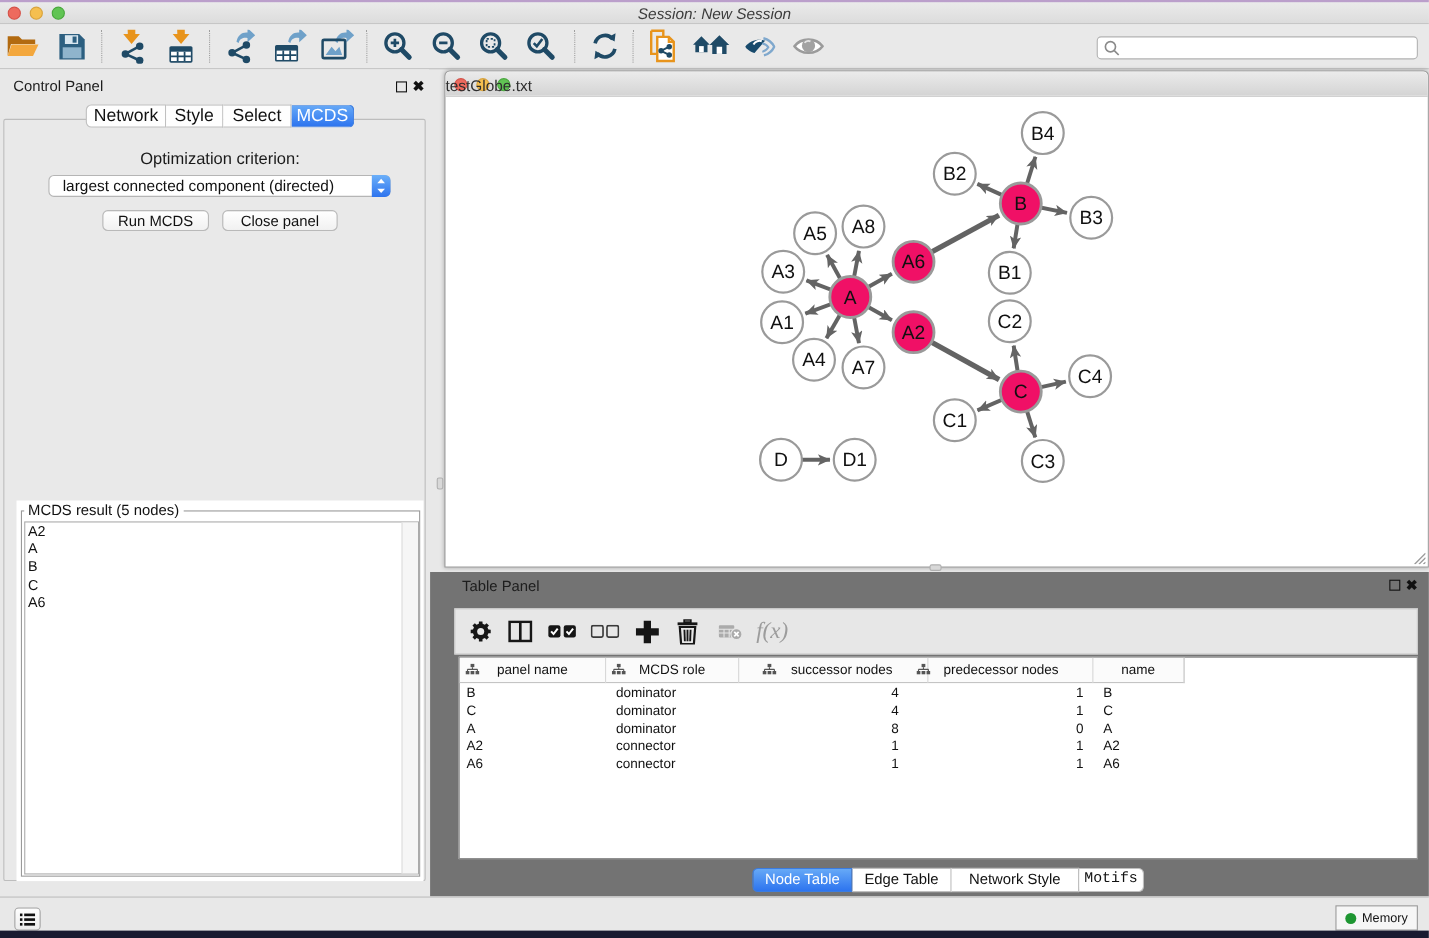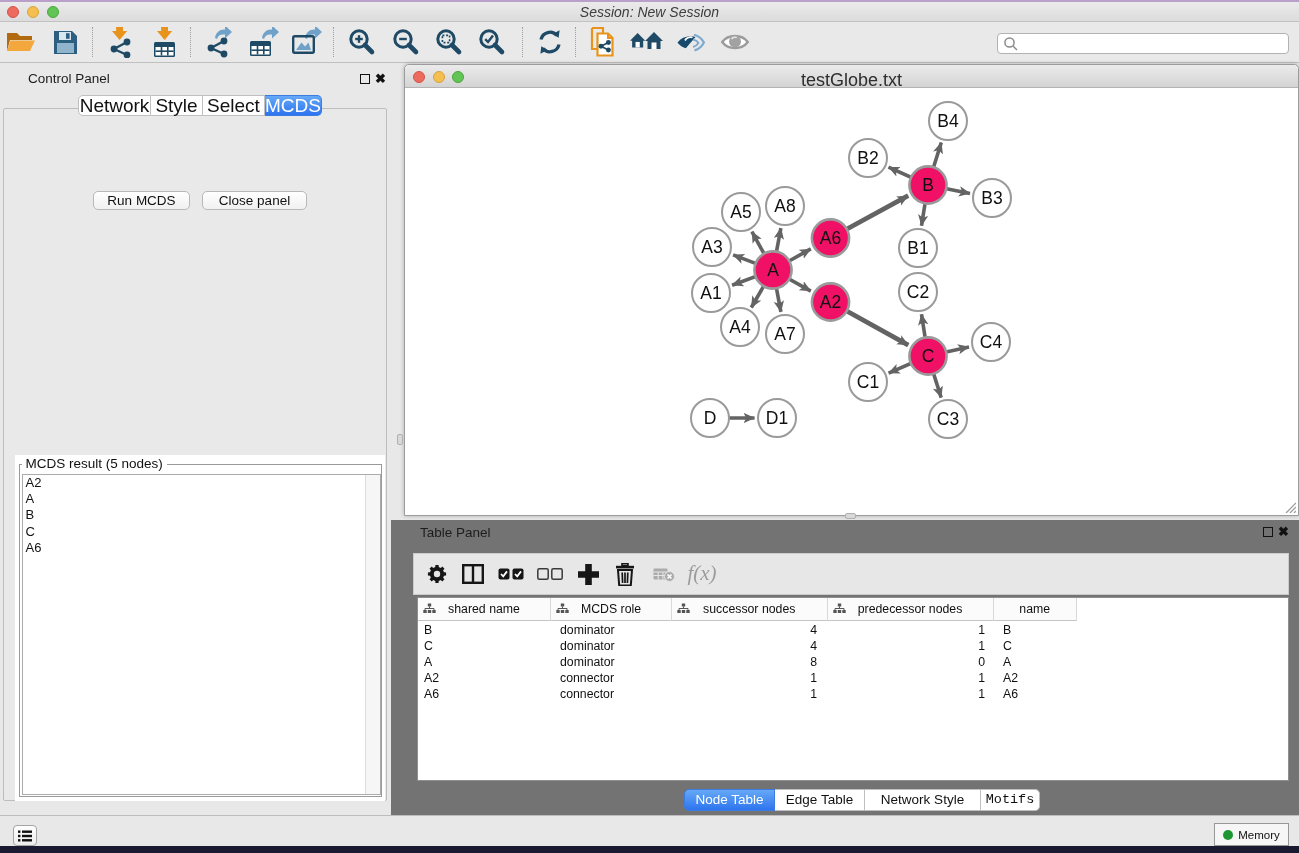--- a/index.html
+++ b/index.html
@@ -20,26 +20,26 @@
 
 #toolbar { position:absolute; left:0; top:22px; width:1299px; height:41px; background:#e9e9e9;
   border-bottom:1px solid #bfbfbf; }
 .tbi { position:absolute; top:0; height:40px; display:flex; align-items:center; justify-content:center; }
 .tbsep { position:absolute; top:5px; height:30px; width:0; border-left:1px dotted #9f9f9f; }
 #search { position:absolute; left:997px; top:11px; width:292px; height:21px; background:#fff;
   border:1px solid #b2b2b2; border-radius:4px; }
 
 
 #cpanel { position:absolute; left:0; top:63px; width:390px; height:752px; background:#e8e8e8; }
-#cpanel .hdr { position:absolute; left:28px; top:8px; font-size:13.5px; color:#1d1d1d; }
+#cpanel .hdr { position:absolute; left:12px; top:8px; font-size:13.5px; color:#1d1d1d; }
 .winbtn-sq { position:absolute; width:10px; height:10px; border:1.8px solid #111; }
 .winbtn-x { position:absolute; font-size:13px; font-weight:bold; color:#111; line-height:10px; }
 .tabrow { position:absolute; display:flex; height:21px; z-index:5; }
 .tab { height:21px; background:#fefefe; border:1px solid #c0c0c0; border-left:none;
-  font-size:19px; color:#111; display:flex; align-items:center; justify-content:center; }
+  font-size:16px; color:#111; display:flex; align-items:center; justify-content:center; }
 .tab.first { border-left:1px solid #c0c0c0; border-radius:5px 0 0 5px; }
 .tab.last { border-radius:0 5px 5px 0; }
 .tab.sel { background:linear-gradient(#66a9f7,#2d74ef); color:#fff; border-color:#3b7ce0; }
 #cp-body { position:absolute; left:3px; top:45px; width:384px; height:693px;
   background:#e9e9e9; border:1px solid #bdbdbd; border-radius:2px; }
 #opt-label { position:absolute; left:5px; top:27px; width:100%; text-align:center; font-size:15px; color:#1a1a1a;}
 #combo { position:absolute; left:40px; top:50px; width:311px; height:20px; background:#fff;
   border:1px solid #b5b5b5; border-radius:5px; font-size:14px; color:#111; line-height:18px; padding-left:12px; }
 #combo .cap { position:absolute; right:-1px; top:-1px; width:17px; height:20px; border-radius:0 5px 5px 0;
   background:linear-gradient(#6cb0f9,#2e74ee); }
@@ -55,21 +55,21 @@
 #mlist div.item { height:16.2px; padding-left:3px; padding-top:0.5px; }
 
 
 #netwin { position:absolute; left:404px; top:64px; width:895px; height:452px;
   background:#fff; border:1px solid #9c9c9c; border-radius:5px 5px 0 0; box-shadow:0 0 4px rgba(0,0,0,0.25); }
 #nw-title { position:absolute; left:0; top:0; width:100%; height:23px;
   background:linear-gradient(#ebebeb,#d4d4d4); border-bottom:1px solid #b4b4b4; border-radius:5px 5px 0 0; }
 #nw-title .r { left:8px;  background:#ed6a5e; border:0.5px solid #d55249; }
 #nw-title .y { left:28px; background:#f5bf4f; border:0.5px solid #d9a33c; }
 #nw-title .g { left:47px; background:#61c454; border:0.5px solid #48a83c; }
-#nw-title .t { position:absolute; top:4.5px; left:0; width:100%; text-align:center; font-size:18px; color:#2e2e2e; }
+#nw-title .t { position:absolute; top:4.5px; left:0; width:100%; font-size:14px; color:#2e2e2e; }
 
 
 #tpanel { position:absolute; left:391px; top:520px; width:908px; height:295px; background:#737373; }
 #tpanel .hdr { position:absolute; left:29px; top:5px; font-size:13.5px; color:#1d1d1d; }
 #ttoolbar { position:absolute; left:22px; top:32.5px; width:876px; height:42px;
   background:#e7e7e7; border:1px solid #cbcbcb;padding-left:12px; }
 #ttable { position:absolute; left:26px; top:77px; width:872px; height:184px; background:#fff;
   border:1px solid #8f8f8f; }
 #thead { position:absolute; left:0; top:0; width:659px; height:22.5px; background:#fbfbfb;
   border-bottom:1px solid #c4c4c4; border-right:1px solid #c4c4c4; }
@@ -290,20 +290,27 @@
   <div class="hdr">Control Panel</div>
   <div class="winbtn-sq" style="left:360px; top:11px;"></div>
   <div class="winbtn-x" style="left:375px; top:11px;">✖</div>
   <div class="tabrow" style="left:78px; top:32px;">
     <div class="tab first" style="width:73px;">Network</div>
     <div class="tab" style="width:52px;">Style</div>
     <div class="tab" style="width:62px;">Select</div>
     <div class="tab sel last" style="width:57px;">MCDS</div>
   </div>
   <div id="cp-body">
+    <div id="opt-label">Optimization criterion:</div>
+    <div id="combo">largest connected component (directed)<div class="cap">
+          <svg width="15" height="18" viewBox="0 0 15 18" style="position:absolute;left:1px;top:1px;">
+            <path d="M7.5,2.5 L11,6.5 L4,6.5 Z" fill="#fff"></path>
+            <path d="M7.5,15.5 L11,11.5 L4,11.5 Z" fill="#fff"></path>
+          </svg>
+        </div></div>
     <div class="btn" style="left:89px; top:82px; width:97px;">Run MCDS</div>
     <div class="btn" style="left:198px; top:82px; width:105px;">Close panel</div>
     <div id="results-white"></div>
     <div id="groupbox">
       <div class="lbl">MCDS result (5 nodes)</div>
       <div id="mlist">
         <div class="sb"></div>
         <div class="item">A2</div>
         <div class="item">A</div>
         <div class="item">B</div>
@@ -465,36 +472,36 @@
           <span style="position:absolute; left:5px; top:5px;"><svg width="13" height="11" viewBox="0 0 13 11" style="flex:none;">
               <rect x="4.8" y="0.5" width="3.4" height="3" fill="#555"></rect>
               <line x1="6.5" y1="3.5" x2="6.5" y2="5.5" stroke="#555" stroke-width="1"></line>
               <line x1="2" y1="5.5" x2="11" y2="5.5" stroke="#555" stroke-width="1"></line>
               <line x1="2" y1="5.5" x2="2" y2="7" stroke="#555" stroke-width="1"></line>
               <line x1="11" y1="5.5" x2="11" y2="7" stroke="#555" stroke-width="1"></line>
               <rect x="0.3" y="7" width="3.4" height="3" fill="#555"></rect>
               <rect x="4.8" y="7" width="3.4" height="3" fill="#555"></rect>
               <rect x="9.3" y="7" width="3.4" height="3" fill="#555"></rect>
             </svg></span>
-          <span>shared name</span>
+          <span>panel name</span>
         </div>
         <div class="hcell" style="left:133px; width:121px;">
           <span style="position:absolute; left:5px; top:5px;"><svg width="13" height="11" viewBox="0 0 13 11" style="flex:none;">
               <rect x="4.8" y="0.5" width="3.4" height="3" fill="#555"></rect>
               <line x1="6.5" y1="3.5" x2="6.5" y2="5.5" stroke="#555" stroke-width="1"></line>
               <line x1="2" y1="5.5" x2="11" y2="5.5" stroke="#555" stroke-width="1"></line>
               <line x1="2" y1="5.5" x2="2" y2="7" stroke="#555" stroke-width="1"></line>
               <line x1="11" y1="5.5" x2="11" y2="7" stroke="#555" stroke-width="1"></line>
               <rect x="0.3" y="7" width="3.4" height="3" fill="#555"></rect>
               <rect x="4.8" y="7" width="3.4" height="3" fill="#555"></rect>
               <rect x="9.3" y="7" width="3.4" height="3" fill="#555"></rect>
             </svg></span>
           <span>MCDS role</span>
         </div>
-        <div class="hcell" style="left:254px; width:155.5px;">
+        <div class="hcell" style="left:270px; width:155.5px;">
           <span style="position:absolute; left:5px; top:5px;"><svg width="13" height="11" viewBox="0 0 13 11" style="flex:none;">
               <rect x="4.8" y="0.5" width="3.4" height="3" fill="#555"></rect>
               <line x1="6.5" y1="3.5" x2="6.5" y2="5.5" stroke="#555" stroke-width="1"></line>
               <line x1="2" y1="5.5" x2="11" y2="5.5" stroke="#555" stroke-width="1"></line>
               <line x1="2" y1="5.5" x2="2" y2="7" stroke="#555" stroke-width="1"></line>
               <line x1="11" y1="5.5" x2="11" y2="7" stroke="#555" stroke-width="1"></line>
               <rect x="0.3" y="7" width="3.4" height="3" fill="#555"></rect>
               <rect x="4.8" y="7" width="3.4" height="3" fill="#555"></rect>
               <rect x="9.3" y="7" width="3.4" height="3" fill="#555"></rect>
             </svg></span>

